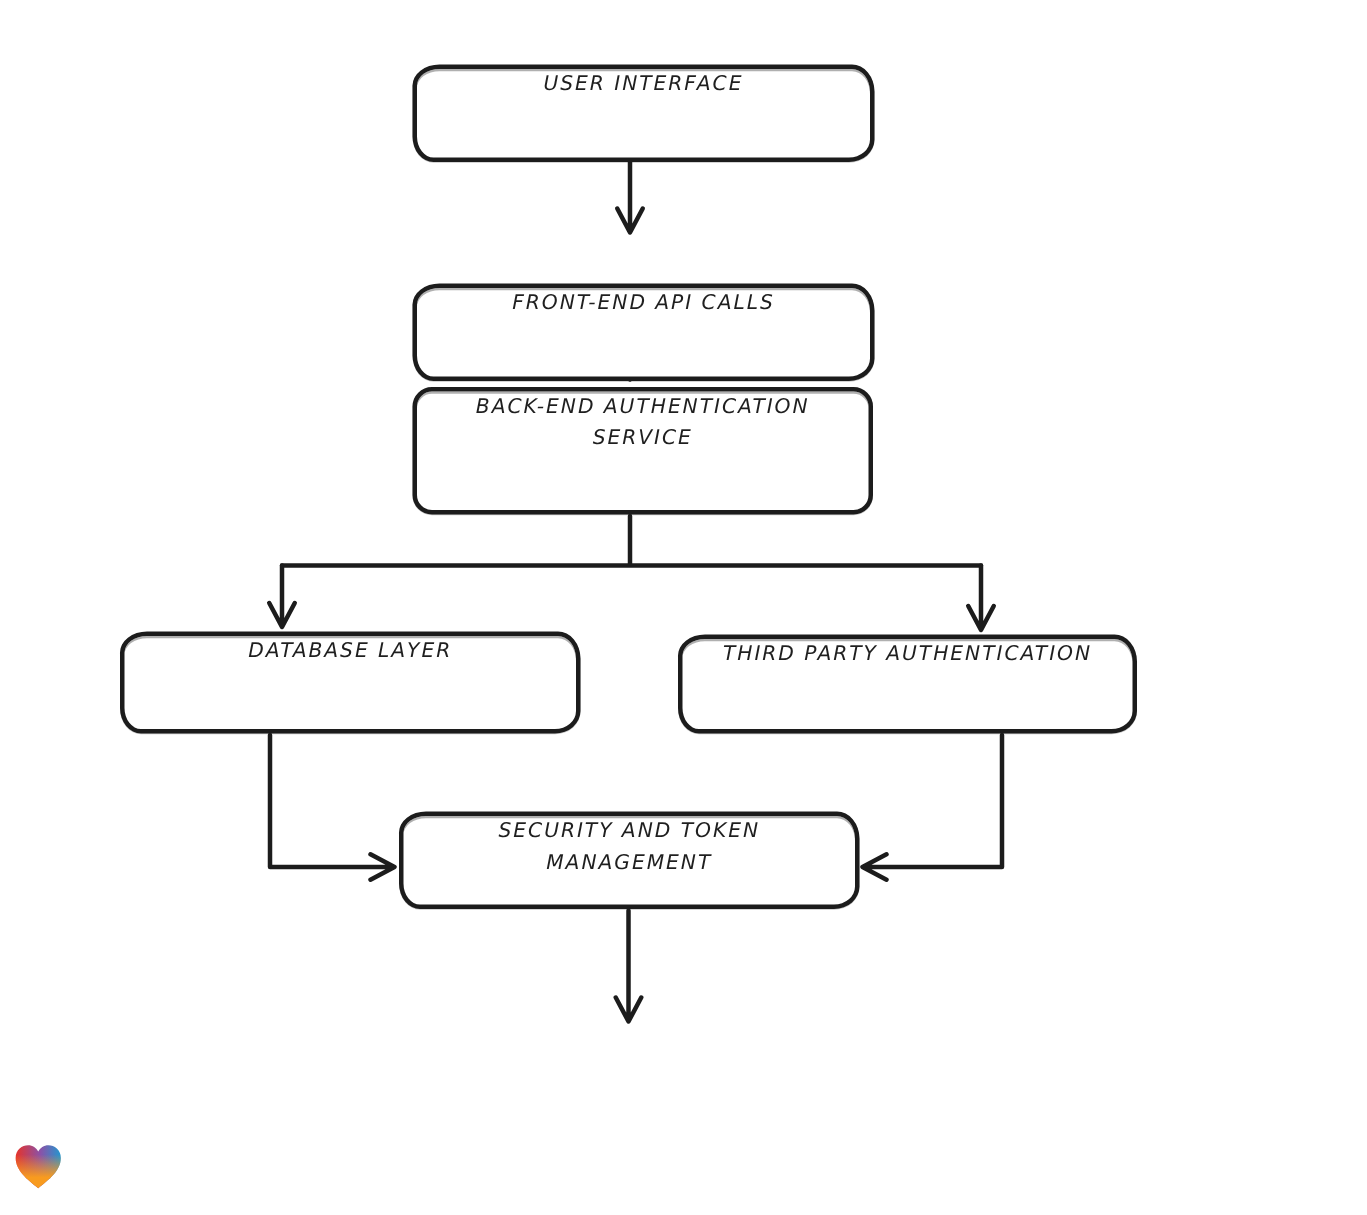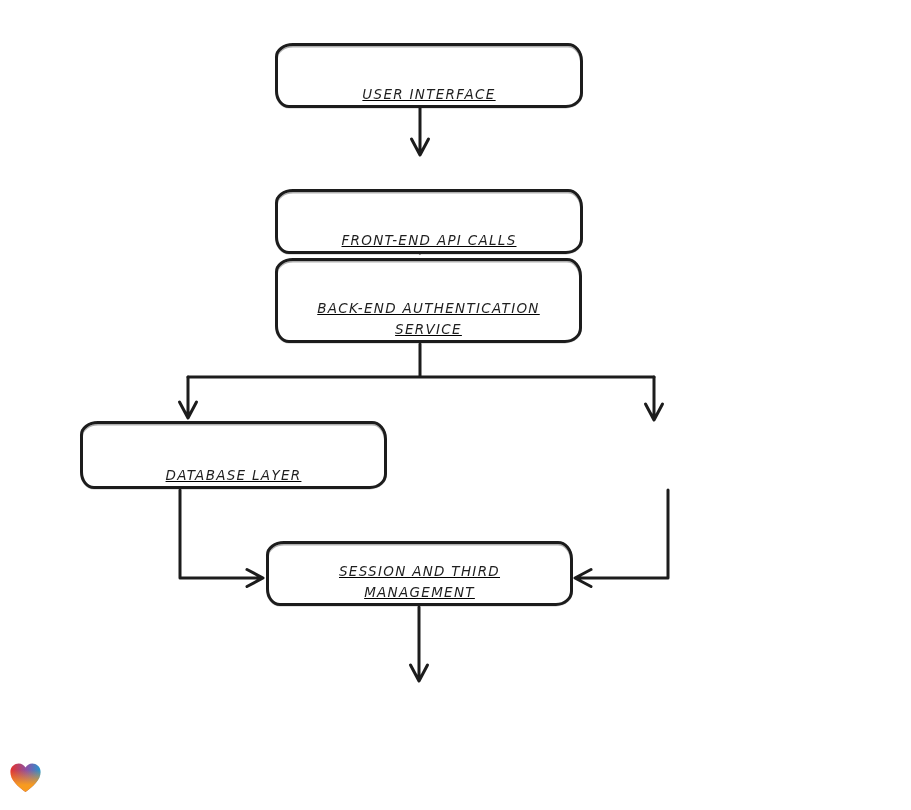--- a/index.html
+++ b/index.html
@@ -14,45 +14,44 @@
     background: #ffffff;
     overflow: hidden;
     font-family: "DejaVu Sans", sans-serif;
   }
   .node {
     position: absolute;
     box-sizing: border-box;
     background: #ffffff;
     border: 3.5px solid #1c1c1c;
     display: flex;
-    align-items: flex-end;
+    align-items: flex-start;
     justify-content: center;
     text-align: center;
     z-index: 2;
-    text-decoration: underline;
   }
   
   .node {
     border-radius: 18px 15px 17px 14px / 14px 18px 15px 17px;
     box-shadow: inset 0 1.5px 0 rgba(28,28,28,0.35), 0 0.5px 0 rgba(28,28,28,0.25);
   }
   .node .label {
     font-style: italic;
     font-size: 13.5px;
     letter-spacing: 1.3px;
     line-height: 21px;
     color: #1f1f1f;
     white-space: nowrap;
   }
   .node .label.wrap3 { white-space: normal; max-width: 262px; }
   .node .label.wrap6 { white-space: normal; max-width: 210px; }
 
   .n-user-interface      { left: 275px; top:  43px; width: 308px; height: 65px; }
   .n-front-end           { left: 275px; top: 157px; width: 308px; height: 65px; margin-top: 32px; }
-  .n-back-end            { left: 275px; top: 258px; width: 307px; height: 85px; }
+  .n-back-end            { left: 275px; top: 258px; width: 307px; height: 85px; border-radius: 13px; }
   .n-database            { left:  80px; top: 421px; width: 307px; height: 68px; }
   .n-third-party         { left: 452px; top: 423px; width: 306px; height: 66px; }
   .n-session             { left: 266px; top: 541px; width: 307px; height: 65px; }
   .n-security            { left: 268px; top: 685px; width: 306px; height: 67px; }
 
   .edges {
     position: absolute;
     left: 0; top: 0;
     width: 911px;
     height: 810px;
@@ -108,23 +107,26 @@
   </div>
 
   <div class="node n-back-end">
     <span class="label wrap3">BACK-END AUTHENTICATION SERVICE</span>
   </div>
 
   <div class="node n-database">
     <span class="label">DATABASE LAYER</span>
   </div>
 
+  <div class="node n-third-party">
+    <span class="label">THIRD PARTY AUTHENTICATION</span>
+  </div>
 
   <div class="node n-session">
-    <span class="label wrap6">SESSION AND THIRD MANAGEMENT</span>
+    <span class="label wrap6">SECURITY AND TOKEN MANAGEMENT</span>
   </div>
 
 
   <svg class="logo" viewBox="0 0 36 34" xmlns="http://www.w3.org/2000/svg">
     <defs>
       <linearGradient id="heart-rb" x1="0" y1="0" x2="1" y2="0">
         <stop offset="0" stop-color="#e6332a"></stop>
         <stop offset="0.55" stop-color="#8a52a8"></stop>
         <stop offset="1" stop-color="#2397cf"></stop>
       </linearGradient>

